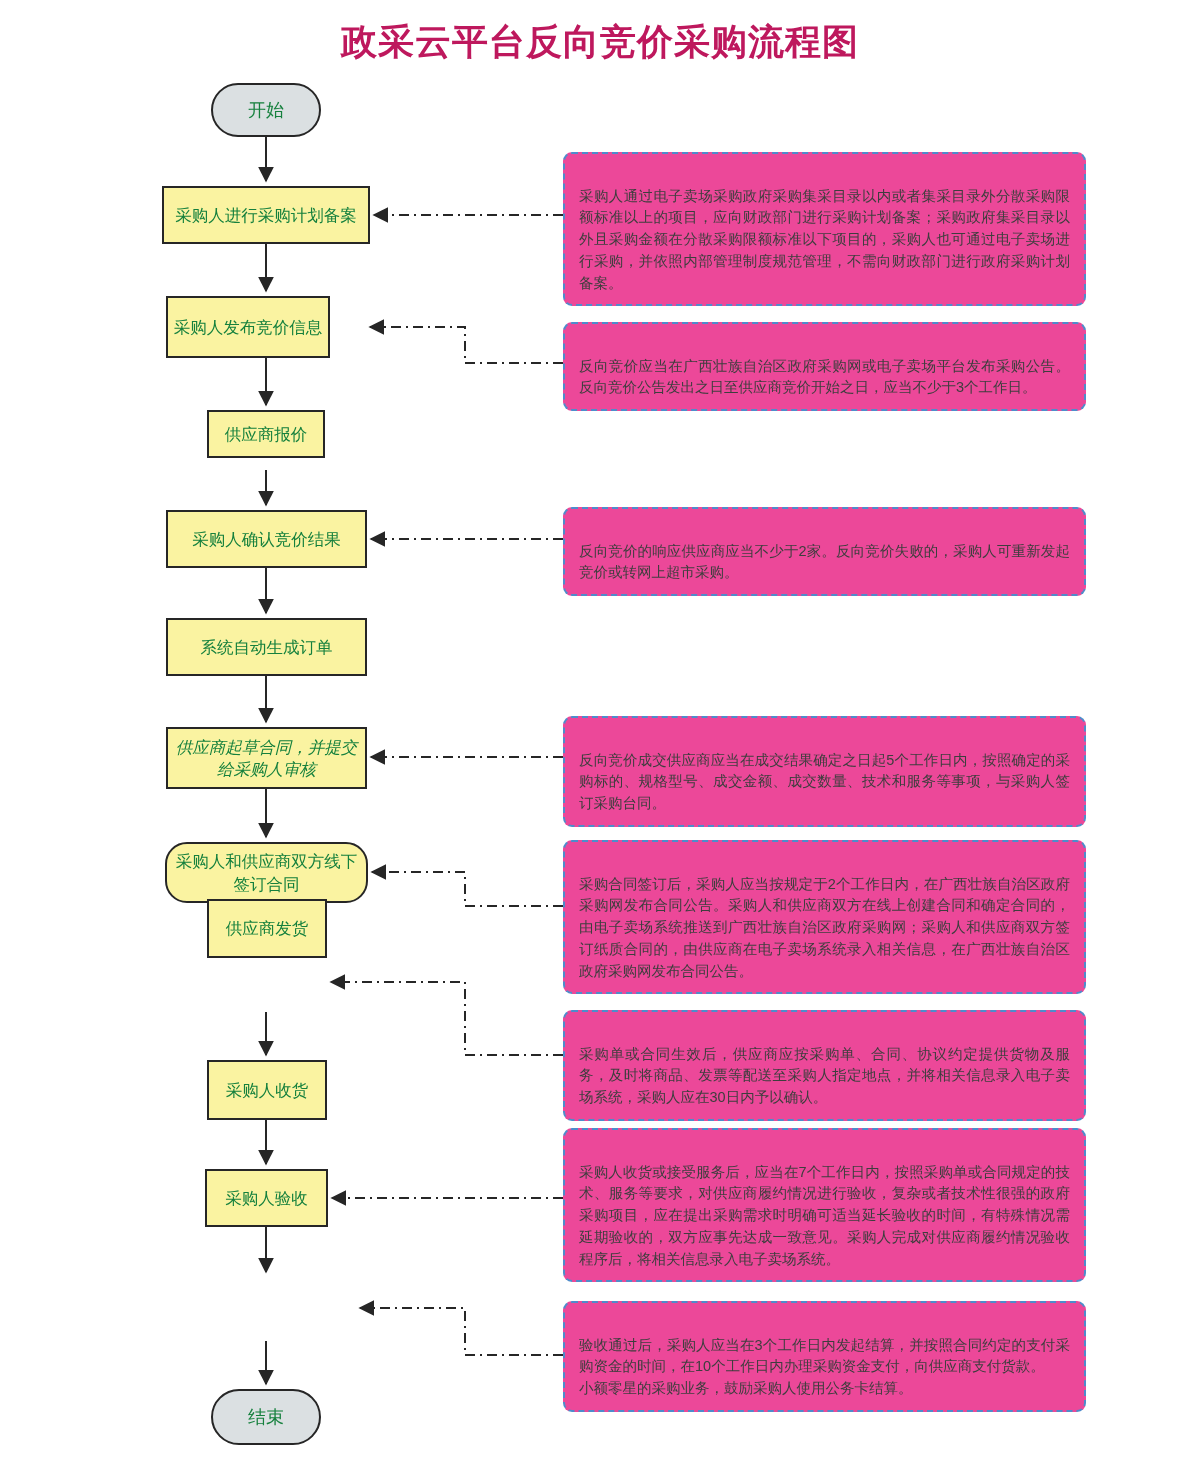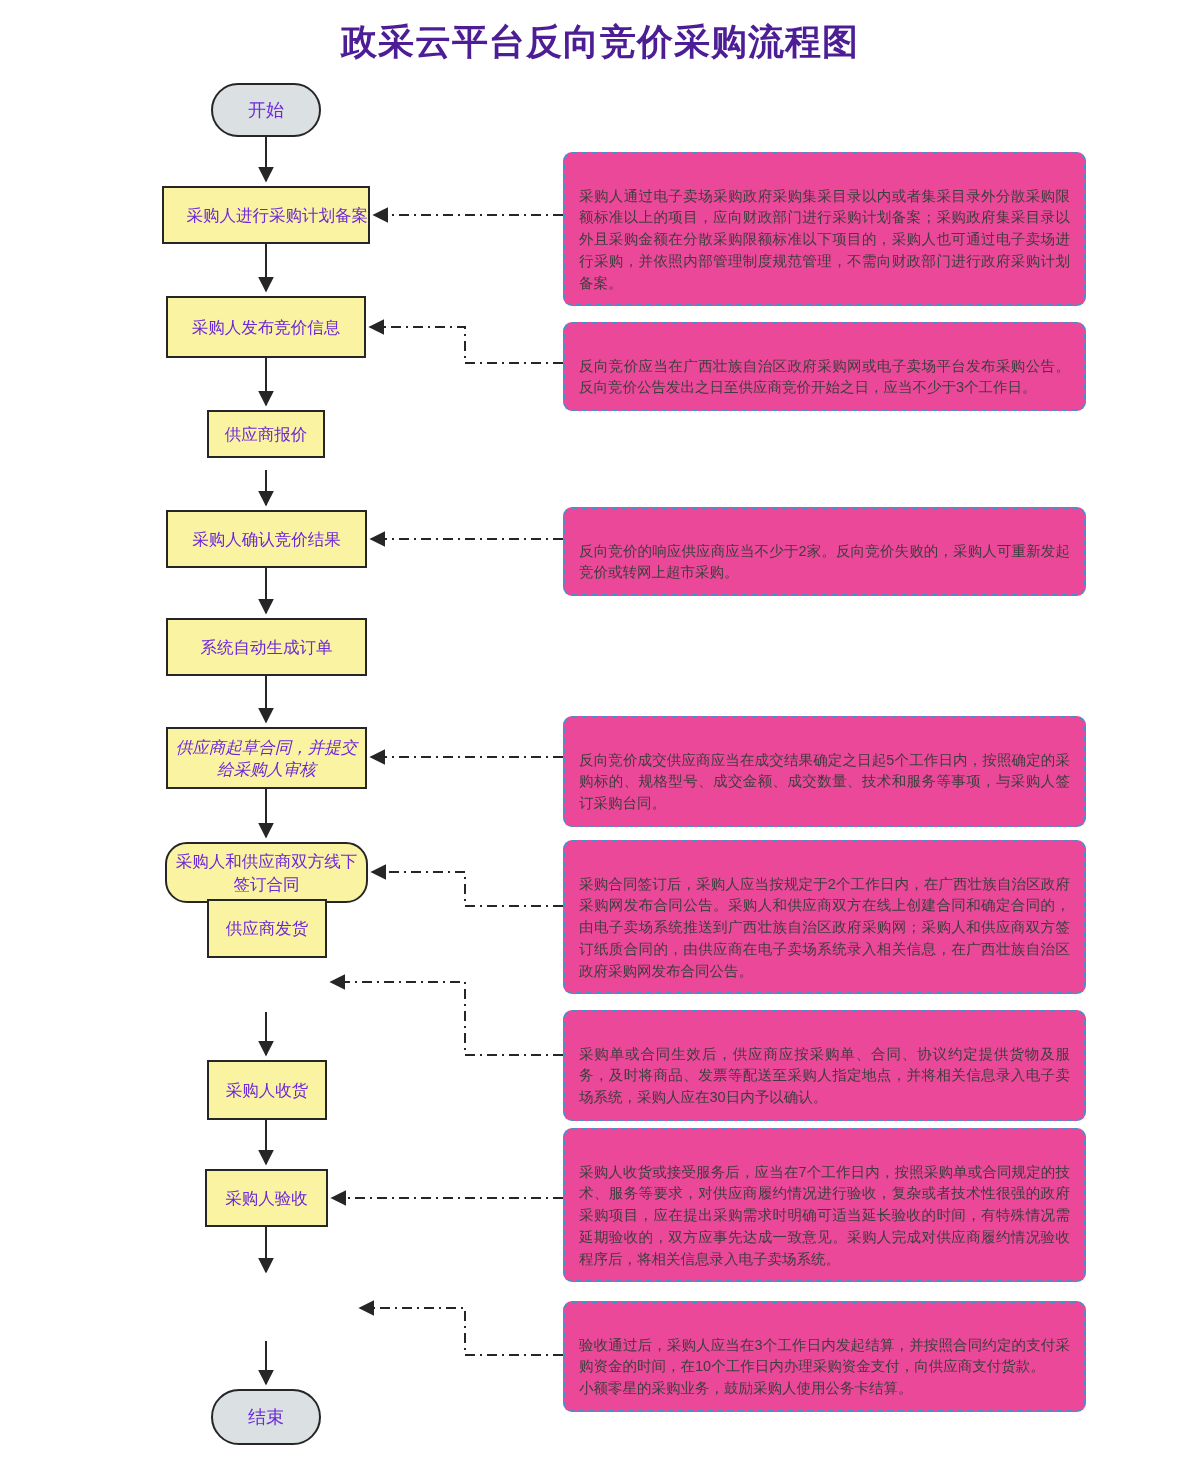--- a/index.html
+++ b/index.html
@@ -9,30 +9,30 @@
     background:#ffffff;
     font-family:"Liberation Sans", sans-serif;
     overflow:hidden;
   }
   .page-title{
     position:absolute;left:0;top:18px;width:1200px;
     text-align:center;
     font-family:Liberation Mono, monospace;
     font-weight:700;
     font-size:36px;
-    color:#4c1d95;
+    color:#be185d;
     letter-spacing:1px;
   }
   .layer{position:absolute;left:0;top:0;pointer-events:none;}
   .node{
     position:absolute;
     box-sizing:border-box;
     display:flex;align-items:center;justify-content:center;
     text-align:center;
-    color:#6d28d9;
+    color:#15803d;
     white-space:pre-line;
   }
   .process{
     background:#faf3a1;
     border:2px solid #262626;
     font-size:16.5px;
     line-height:1.35;
   }
   .terminal{
     background:#dbe0e2;
@@ -97,25 +97,25 @@
   </svg>
 
   <div class="node terminal" style="left:211px;top:83px;width:110px;height:54px;">
     <span>开始</span>
   </div>
 
   <div class="node terminal" style="left:211px;top:1389px;width:110px;height:56px;">
     <span>结束</span>
   </div>
 
-  <div class="node process" style="left:162px;top:186px;width:208px;height:58px;justify-content:flex-end;">
+  <div class="node process" style="left:162px;top:186px;width:208px;height:58px;">
     <span>采购人进行采购计划备案</span>
   </div>
 
-  <div class="node process" style="left:166px;top:296px;width:200px;height:62px;">
+  <div class="node process" style="left:166px;top:296px;width:164px;height:62px;">
     <span>采购人发布竞价信息</span>
   </div>
 
   <div class="node process" style="left:207px;top:410px;width:118px;height:48px;">
     <span>供应商报价</span>
   </div>
 
   <div class="node process" style="left:166px;top:510px;width:201px;height:58px;">
     <span>采购人确认竞价结果</span>
   </div>

